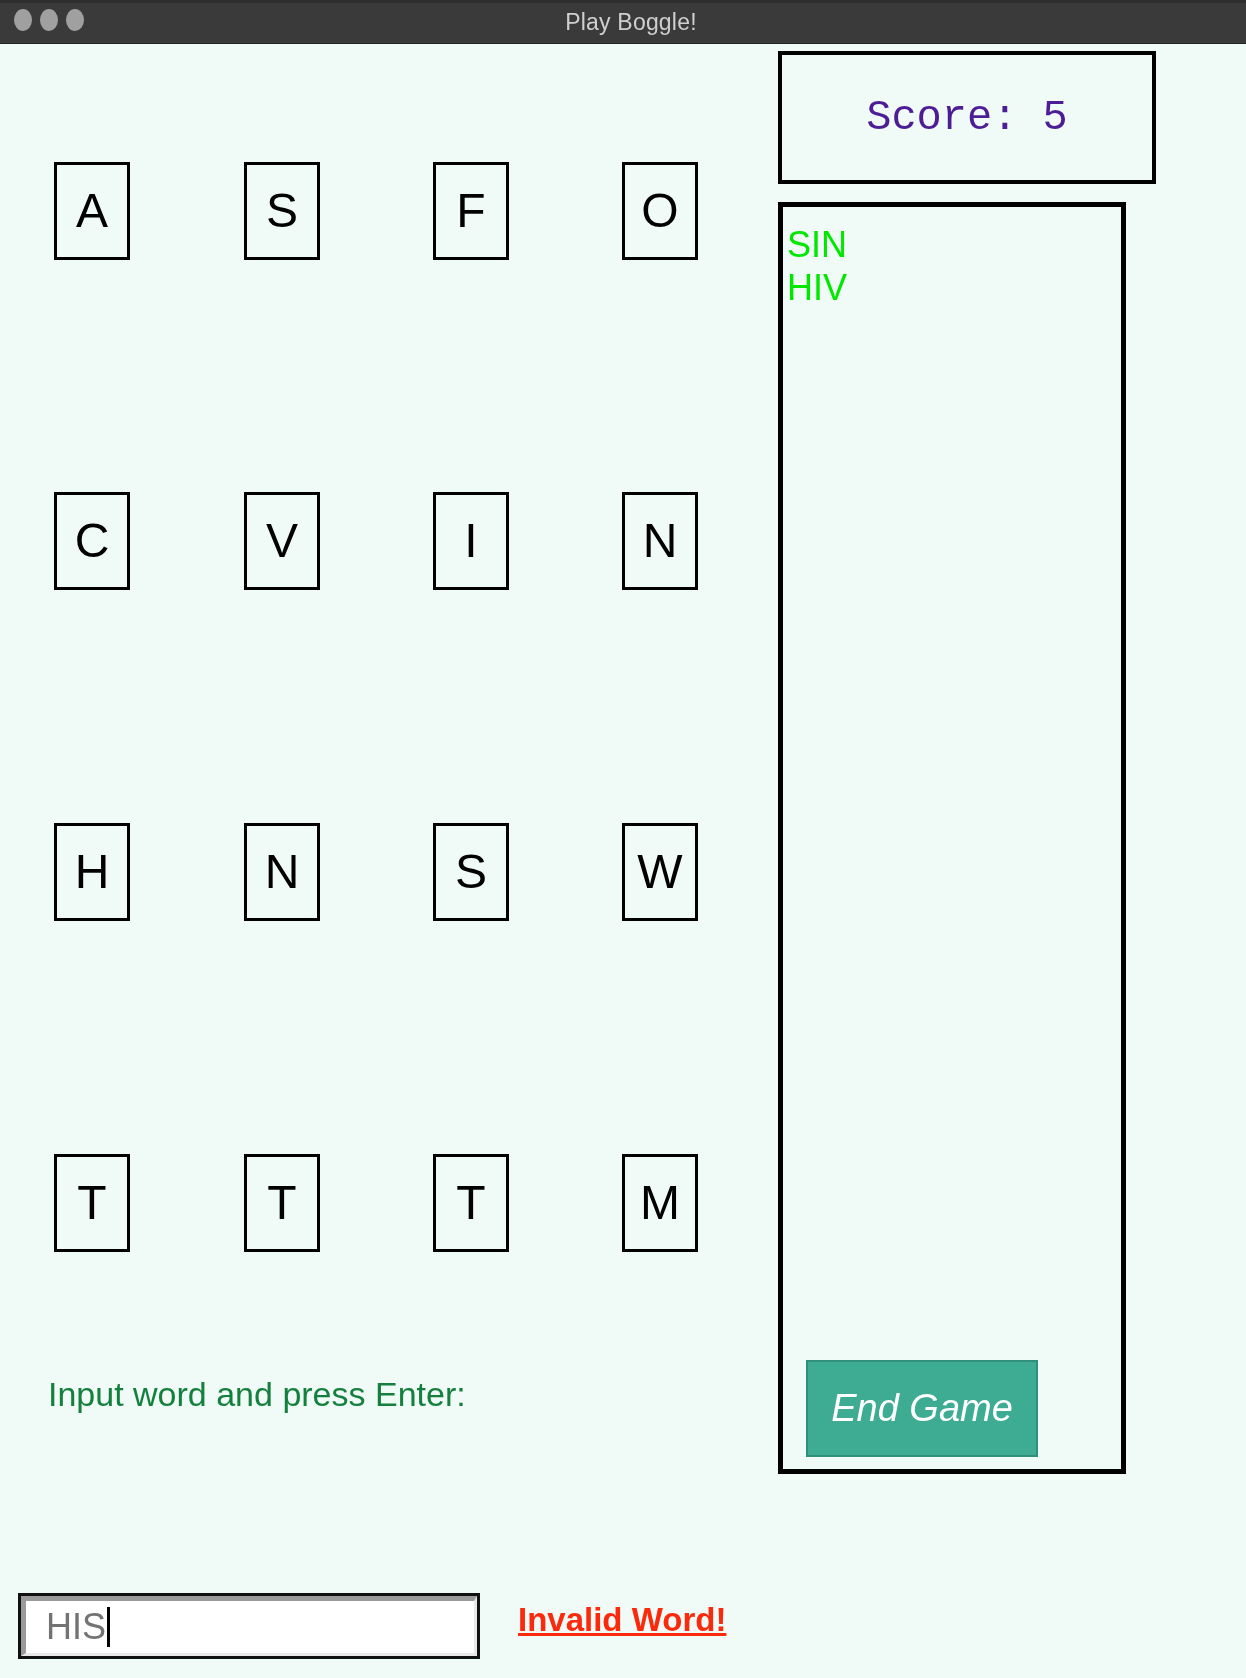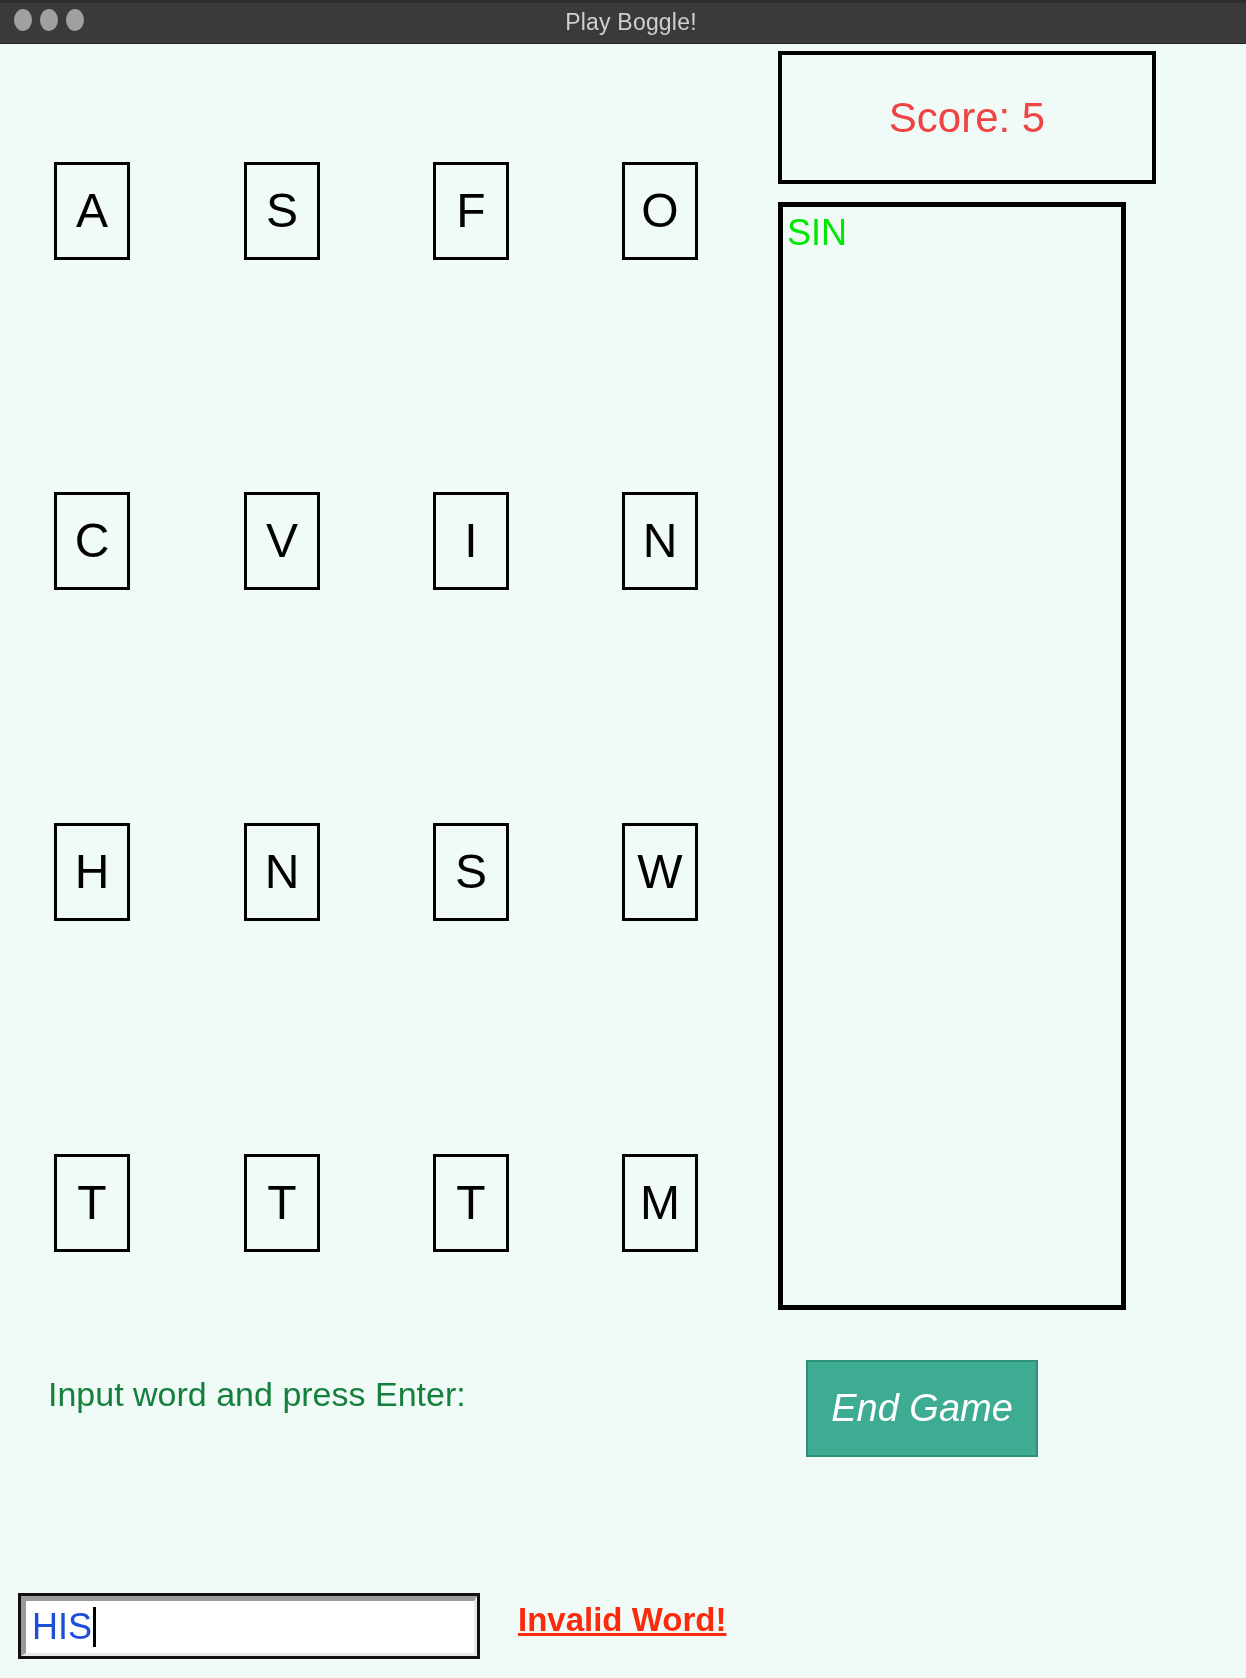--- a/index.html
+++ b/index.html
@@ -103,35 +103,35 @@
     height: 133px;
     border: 4px solid #000000;
     background: #f0faf6;
     box-sizing: border-box;
     display: flex;
     align-items: center;
     justify-content: center;
   }
   .score-text {
     font-size: 42px;
-    color: #ef4444;
-    font-family: Liberation Sans, sans-serif;
+    color: #4c1d95;
+    font-family: Liberation Mono, monospace;
   }
 
   
   .word-list-box {
     position: absolute;
     left: 778px;
     top: 202px;
     width: 348px;
-    height: 1108px;
+    height: 1272px;
     border: 5px solid #000000;
     background: #f0faf6;
     box-sizing: border-box;
-    padding: 4px 0 0 4px;
+    padding: 16px 0 0 4px;
     overflow: hidden;
   }
   .word-item {
     font-size: 36px;
     line-height: 43px;
     color: #00e800;
     font-family: "Liberation Sans", sans-serif;
     white-space: nowrap;
   }
 
@@ -183,23 +183,23 @@
     border-top: 5px solid #9a9a9a;
     border-left: 5px solid #9a9a9a;
     border-right: 3px solid #e8e8e8;
     border-bottom: 3px solid #e8e8e8;
     background: #ffffff;
     display: flex;
     align-items: center;
   }
   .entry-text {
     font-size: 36px;
-    color: #1d4ed8;
-    font-family: "Liberation Sans", sans-serif;
-    padding-left: 6px;
+    color: #737373;
+    font-family: "Liberation Sans", sans-serif;
+    padding-left: 20px;
     white-space: pre;
   }
   .caret {
     display: inline-block;
     width: 3px;
     height: 40px;
     background: #000000;
     margin-left: 1px;
   }
   .invalid-msg {
@@ -259,20 +259,21 @@
     </div>
 
   </div>
 
   <div class="score-box">
     <span class="score-text">Score: 5</span>
   </div>
 
   <div class="word-list-box">
     <div class="word-item">SIN</div>
+    <div class="word-item">HIV</div>
   </div>
 
   <div class="end-game-button">End Game</div>
 
   <div class="input-label">Input word and press Enter:</div>
 
   <div class="entry-wrap">
     <div class="entry-inner">
       <span class="entry-text">HIS</span>
       <span class="caret"></span>

